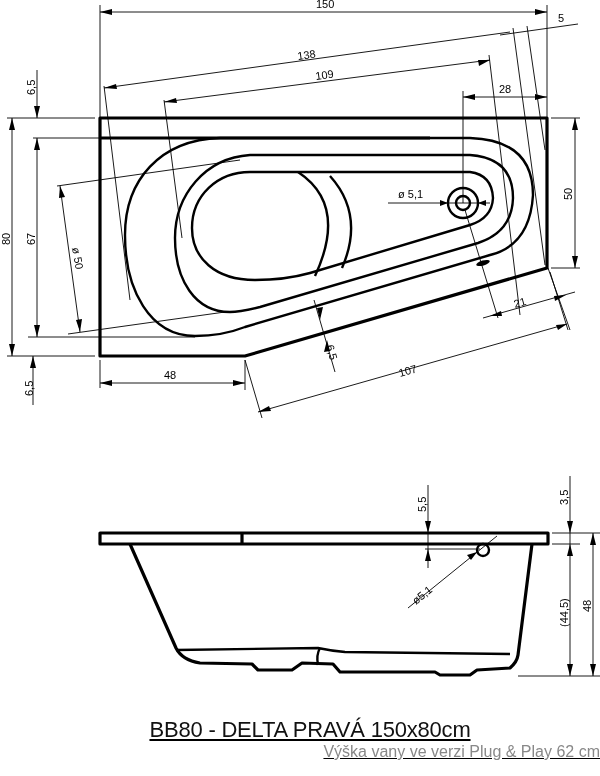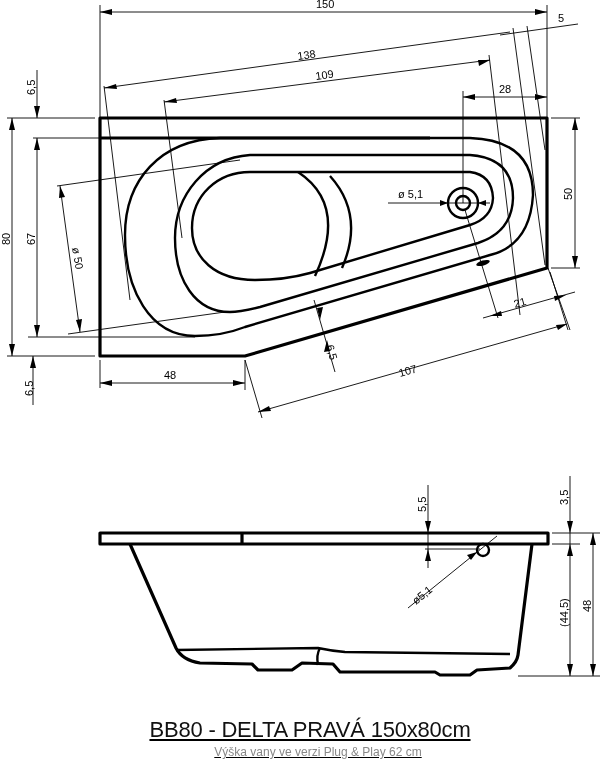--- a/index.html
+++ b/index.html
@@ -5,21 +5,21 @@
   html, body { margin: 0; padding: 0; background: #ffffff; }
   body { width: 600px; height: 776px; position: relative; overflow: hidden; font-family: "Liberation Sans", sans-serif; }
   #drawing { position: absolute; left: 0; top: 0; width: 600px; height: 776px; }
   .thick { stroke: #000; stroke-width: 3.2; fill: none; stroke-linejoin: round; }
   .med { stroke: #000; stroke-width: 2.4; fill: none; }
   .thin { stroke: #000; stroke-width: 0.9; fill: none; }
   .dimtext { font-family: "Liberation Sans", sans-serif; font-size: 11px; fill: #000; }
   .arrow { fill: #000; }
   #title-block { position: absolute; left: 0; top: 717px; width: 600px; text-align: center; text-decoration: underline; }
   #title-main { font-family: "Liberation Sans", sans-serif; font-size: 22px; color: #111; letter-spacing: -0.2px; line-height: 26px; padding-left: 20px; }
-  #title-sub { font-family: "Liberation Sans", sans-serif; font-size: 12px; color: #888; line-height: 18px; padding-left: 36px; }
+  #title-sub { font-family: "Liberation Sans", sans-serif; font-size: 16px; color: #888; line-height: 18px; padding-left: 36px; text-align: right; }
 </style>
 </head>
 <body>
 
 <svg id="drawing" viewBox="0 0 600 776" xmlns="http://www.w3.org/2000/svg">
 
   <g>
 
     <path class="thick" d="M100,118 L547,118 L547,268 L245,356 L100,356 Z"></path>
 

